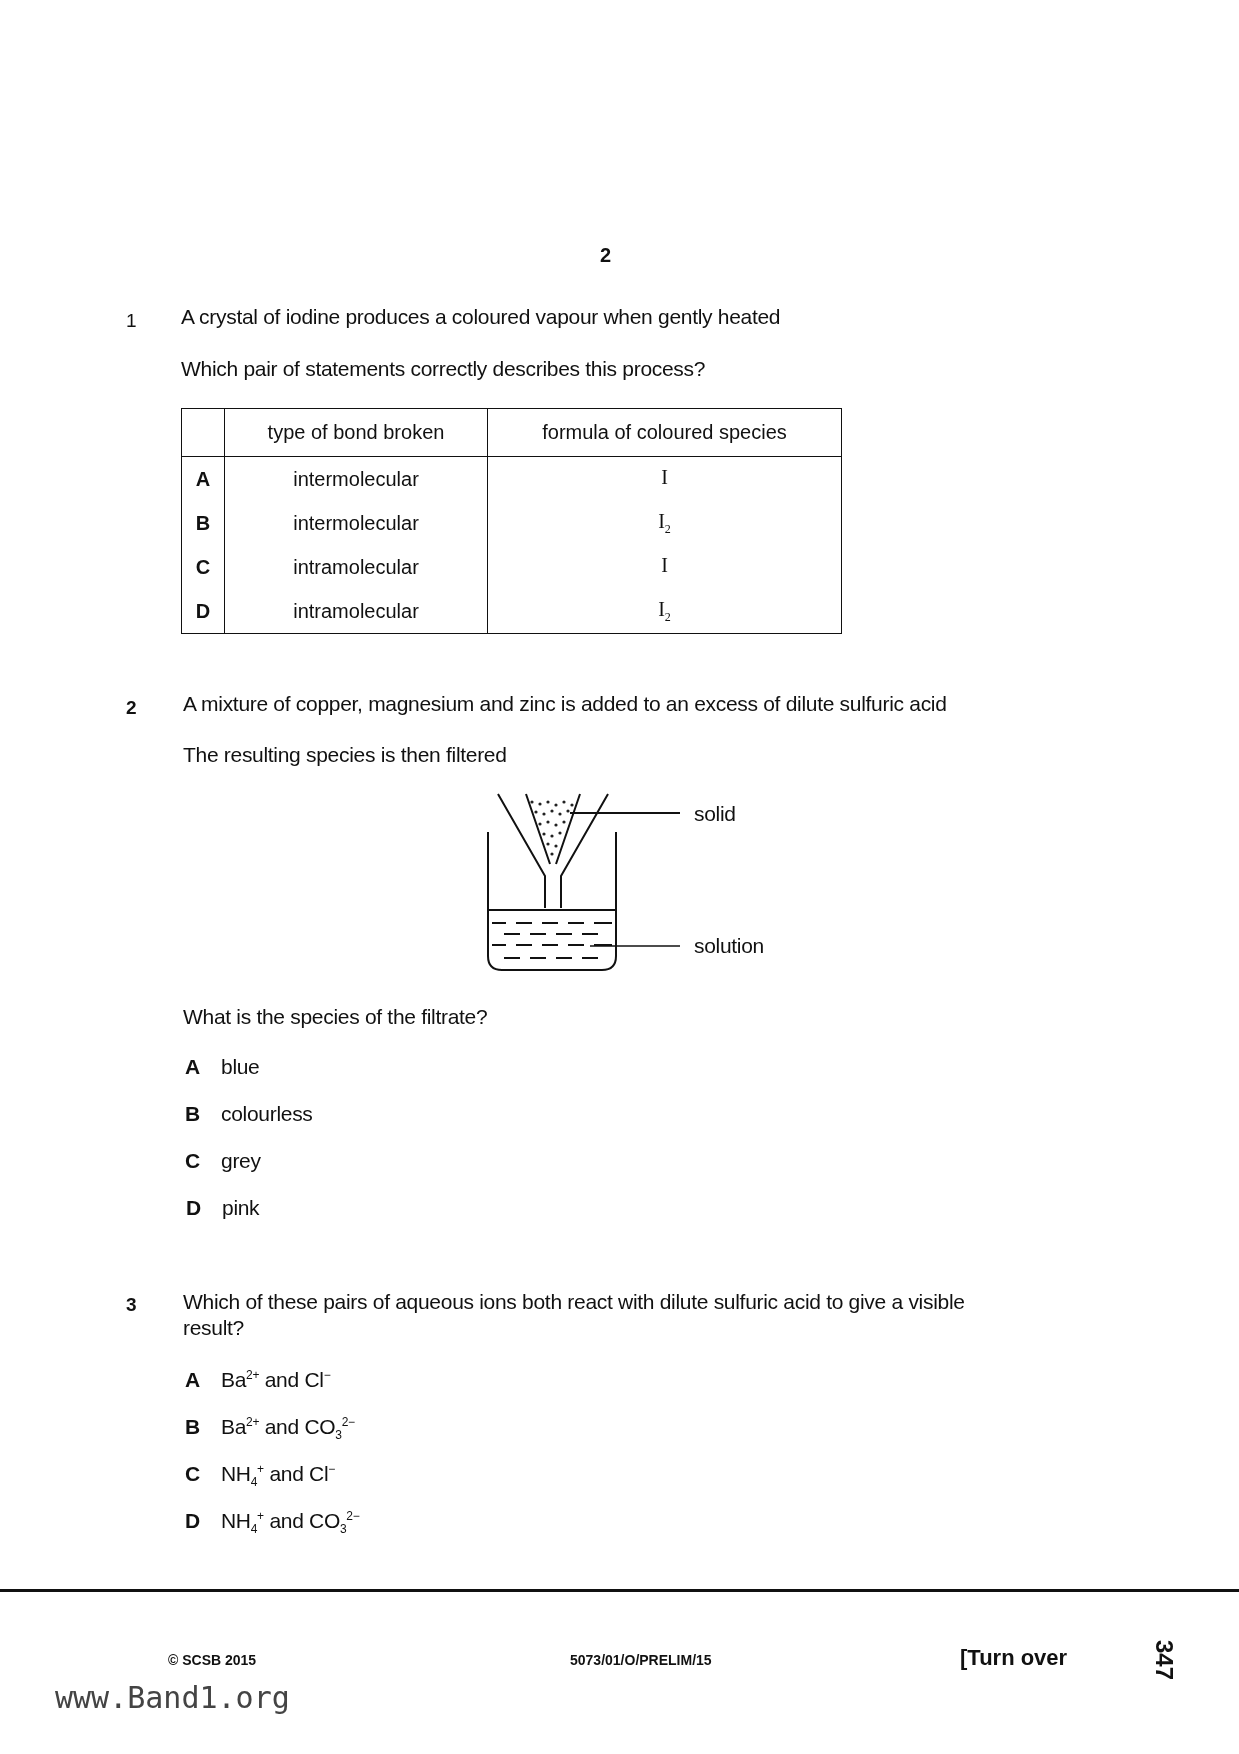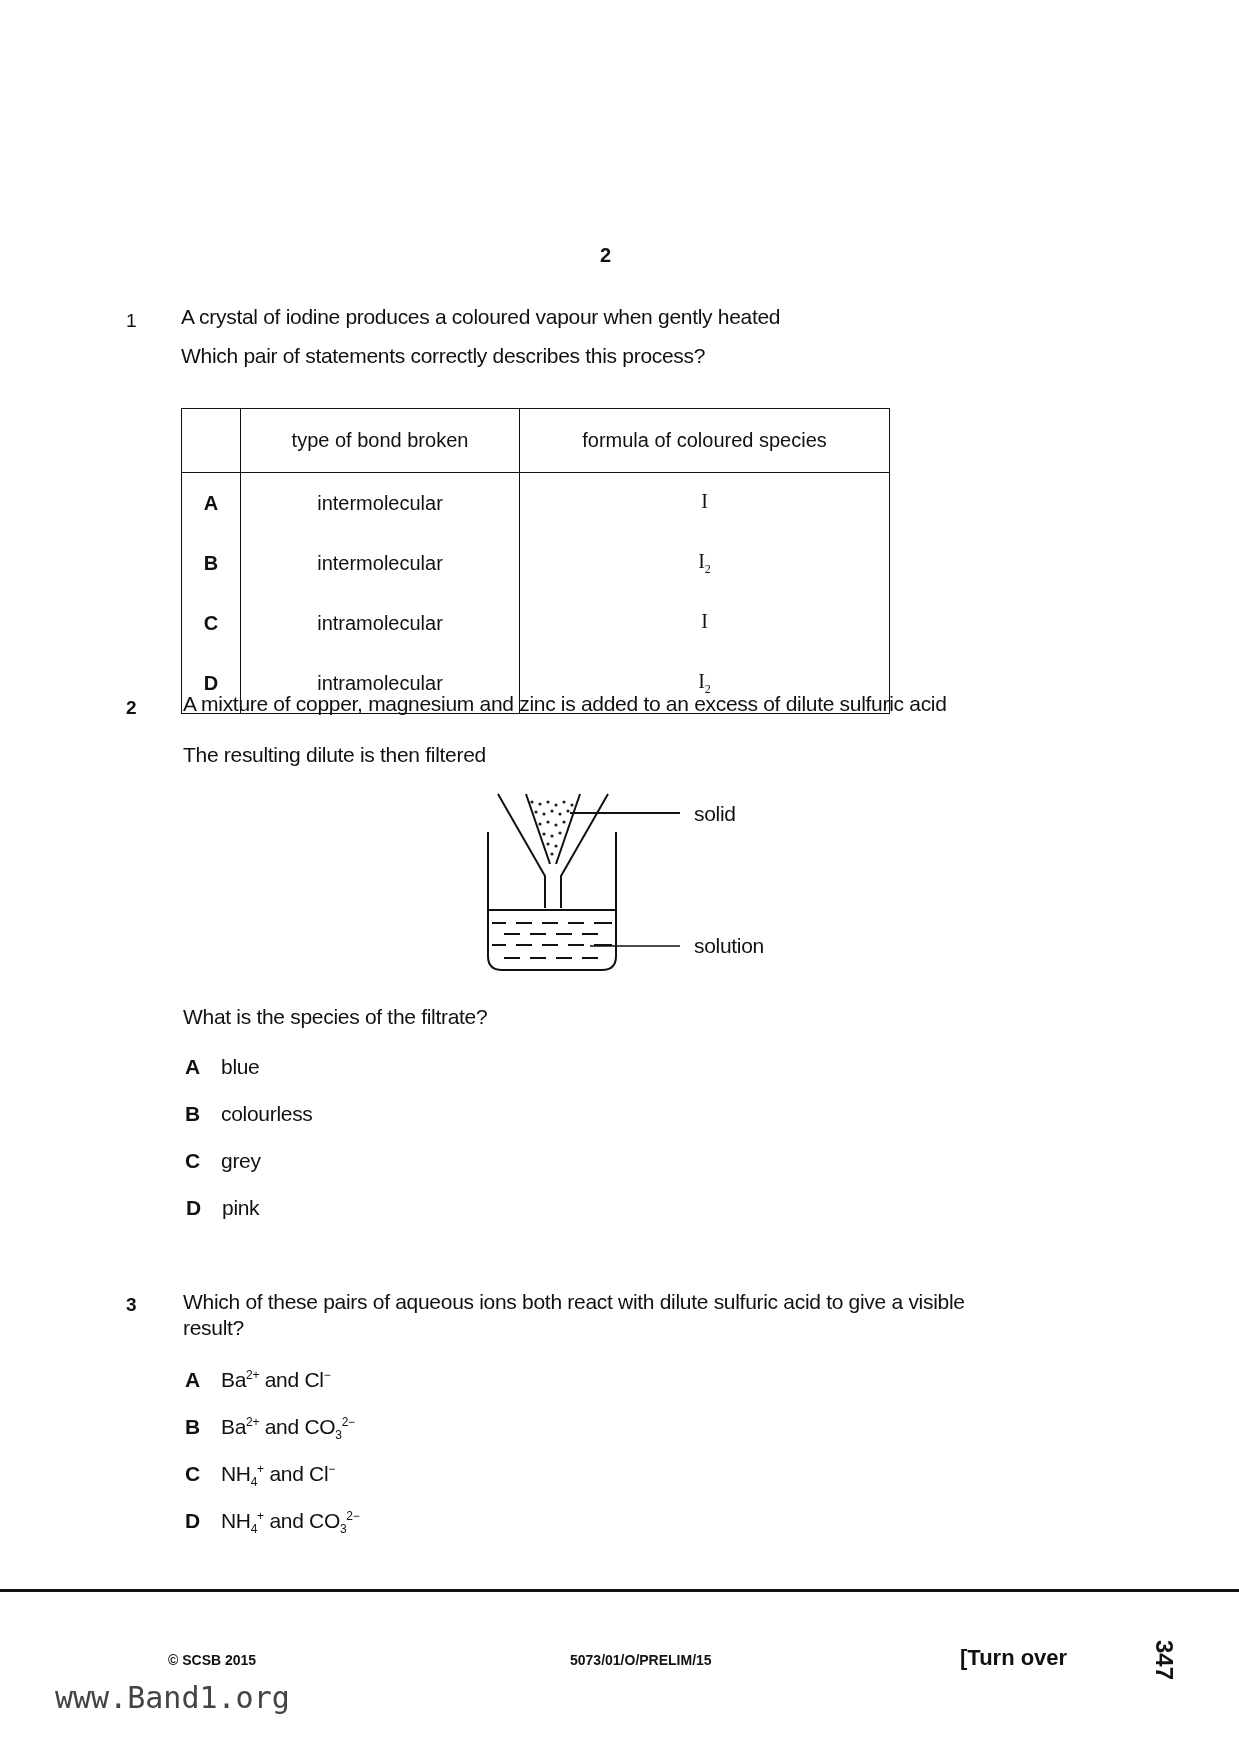--- a/index.html
+++ b/index.html
@@ -5,42 +5,42 @@
   html, body { margin: 0; padding: 0; background: #fff; }
   body { width: 1239px; height: 1754px; position: relative; overflow: hidden;
          font-family: "Liberation Sans", sans-serif; color: #111; }
   .abs { position: absolute; }
   .txt { font-size: 21px; letter-spacing: -0.3px; }
   .page-num { left: 600px; top: 244px; font-size: 20px; font-weight: bold; }
   .qnum { font-size: 19px; font-weight: bold; }
   .opt-letter { font-weight: bold; display: inline-block; width: 36px; }
   table.q1 { position: absolute; left: 181px; top: 408px; border-collapse: collapse;
              font-size: 20px; }
-  table.q1 td, table.q1 th { border: 1.6px solid #111; height: 44px; padding: 8px; margin-top: 48px; }
+  table.q1 td, table.q1 th { border: 1.6px solid #111; height: 44px; padding: 0; margin-top: 48px; }
   table.q1 th { font-weight: normal; height: 47px; }
   table.q1 td.letter { width: 42px; text-align: center; font-weight: bold; }
   table.q1 .c2 { width: 262px; text-align: center; }
   table.q1 .c3 { width: 353px; text-align: center; font-family: "Liberation Serif", serif; }
   table.q1 th.c3 { font-family: "Liberation Sans", sans-serif; }
   table.q1 tbody td { border-top: none; border-bottom: none; }
   table.q1 tbody tr:last-child td { border-bottom: 1.6px solid #111; }
   .footer-rule { left: 0; top: 1589px; width: 1239px; height: 3px; background: #111; }
   .foot { font-size: 14px; font-weight: bold; padding-left: 35px; }
   .watermark { left: 55px; top: 1680px; font-family: "DejaVu Sans Mono", monospace; font-size: 30px; color: #444; }
   .side-num { left: 1178px; top: 1640px; font-size: 24px; font-weight: bold; transform: rotate(90deg); transform-origin: left top; }
   sup, sub { font-size: 12px; }
 </style>
 </head>
 <body>
 
 <div class="abs page-num">2</div>
 
 <div class="abs qnum" style="left:126px; top:310px; font-weight:normal;">1</div>
 <div class="abs txt" style="left:181px; top:305px;">A crystal of iodine produces a coloured vapour when gently heated</div>
-<div class="abs txt" style="left:181px; top:344px;">Which pair of statements correctly describes this process?</div>
+<div class="abs txt" style="left:181px; top:357px;">Which pair of statements correctly describes this process?</div>
 
 <table class="q1">
   <thead>
     <tr>
       <th class="letter"></th>
       <th class="c2">type of bond broken</th>
       <th class="c3">formula of coloured species</th>
     </tr>
   </thead>
   <tbody>
@@ -62,21 +62,21 @@
     <tr>
       <td class="letter">D</td>
       <td class="c2">intramolecular</td>
       <td class="c3"><span>I</span><sub>2</sub></td>
     </tr>
   </tbody>
 </table>
 
 <div class="abs qnum" style="left:126px; top:697px;">2</div>
 <div class="abs txt" style="left:183px; top:692px;">A mixture of copper, magnesium and zinc is added to an excess of dilute sulfuric acid</div>
-<div class="abs txt" style="left:183px; top:743px;">The resulting dilute is then filtered</div>
+<div class="abs txt" style="left:183px; top:743px;">The resulting species is then filtered</div>
 
 <svg class="abs" style="left:470px; top:780px;" width="330" height="200">
   <g stroke="#111" stroke-width="2" fill="none">
     <path d="M18 52 V176 Q18 190 32 190 H132 Q146 190 146 176 V52"></path>
   </g>
   <g stroke="#111" stroke-width="2" fill="none">
     <path d="M28 14 L75 96 L75 128 M56 14 L80 84"></path>
     <path d="M138 14 L91 96 L91 128 M110 14 L86 84"></path>
   </g>
   <g fill="#222">

